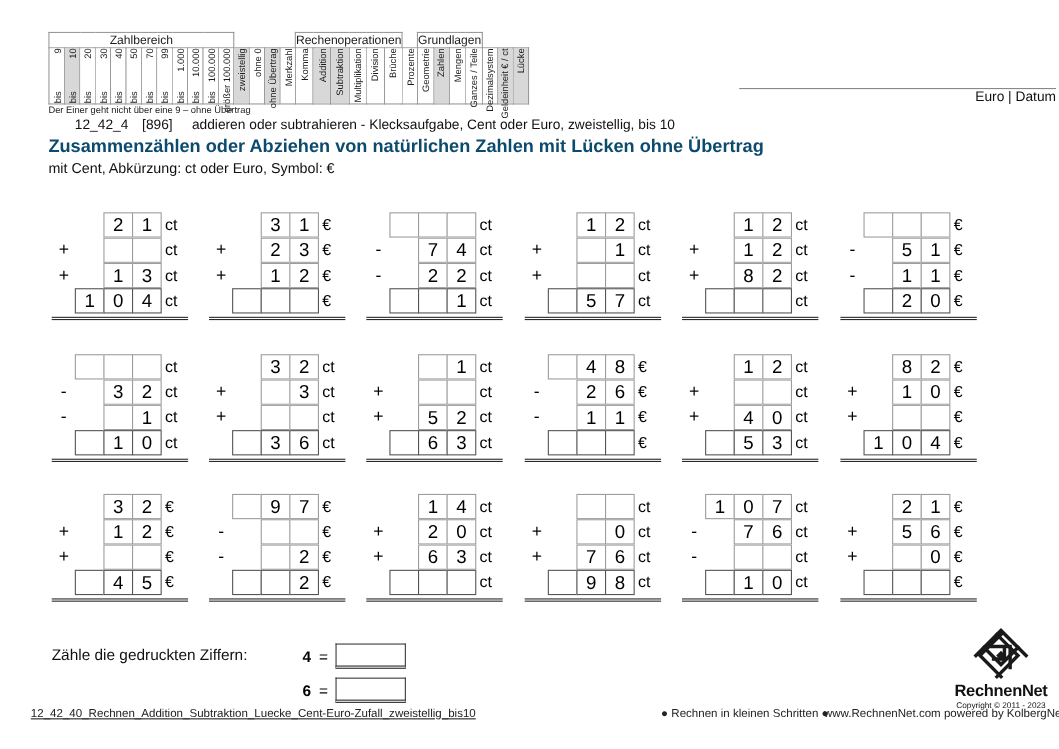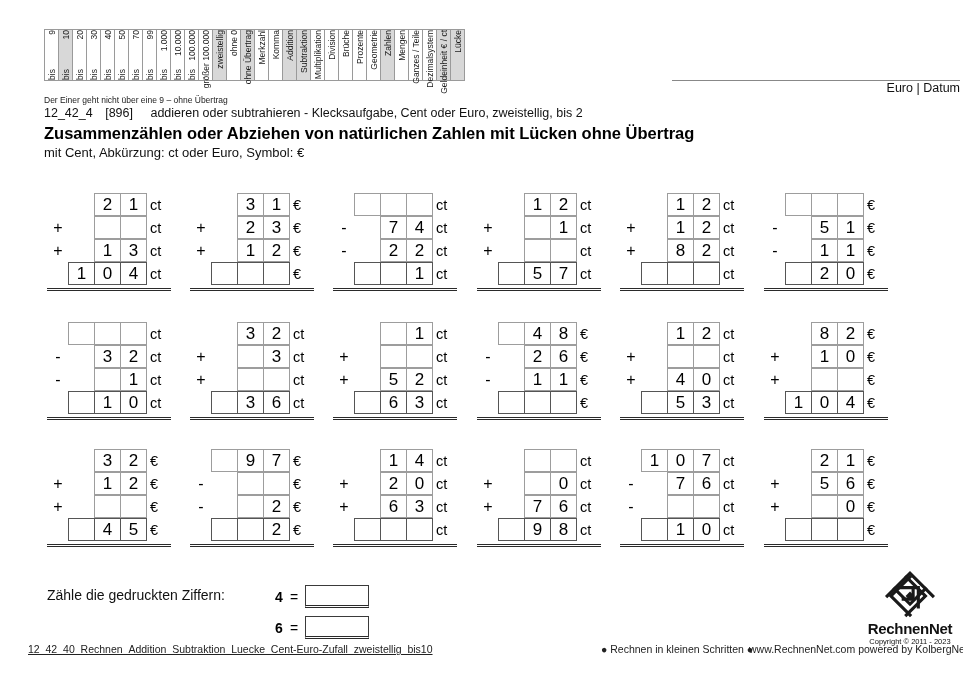--- a/index.html
+++ b/index.html
@@ -63,25 +63,25 @@
   #name-datum-label{
     position:absolute;left:672px;top:81px;width:288px;
     text-align:right;font-size:12.5px;color:#111;
   }
 
   
   #code-line{
     position:absolute;left:44px;top:106px;
     font-size:12.5px;color:#111;white-space:nowrap;
   }
-  #code-line .cd{margin-right:9px;}
+  #code-line .cd{margin-right:9px;margin-left:24px;}
   #code-line .br{margin-right:14px;}
   #main-title{
     position:absolute;left:44px;top:124px;
-    font-size:16.5px;font-weight:bold;color:#000000;white-space:nowrap;
+    font-size:16.5px;font-weight:bold;color:#0c4a6e;white-space:nowrap;
   }
   #sub-title{
     position:absolute;left:44px;top:145px;
     font-size:13px;color:#111;white-space:nowrap;
   }
 
   
   #problems{
     position:absolute;left:0;top:0;width:963px;height:681px;
   }
@@ -167,20 +167,28 @@
   #footer-right{
     position:absolute;left:749px;top:643px;font-size:10.5px;color:#222;white-space:nowrap;
   }
 </style>
 </head>
 <body>
 
 <div id="header-table">
   <table class="cls">
     <tbody>
+        <tr>
+          <td colspan="12" class="grp">Zahlbereich</td>
+          <td colspan="4" class="nb"></td>
+          <td colspan="6" class="grp">Rechenoperationen</td>
+          <td colspan="1" class="nb"></td>
+          <td colspan="4" class="grp">Grundlagen</td>
+          <td colspan="2" class="nb"></td>
+        </tr>
     <tr>
           <td class="vcell">
             <div class="vcellinner">
               <span>9</span>
               <span>bis</span>
             </div>
           </td>
           <td class="vcell shade">
             <div class="vcellinner">
               <span>10</span>
@@ -341,21 +349,21 @@
     </table>
 </div>
 <div class="subnote">Der Einer geht nicht über eine 9 – ohne Übertrag</div>
 
 <div id="name-datum-rule"></div>
 <div id="name-datum-label">Euro | Datum</div>
 
 <div id="code-line">
   <span class="cd">12_42_4</span>
   <span class="br">[896]</span>
-  <span>addieren oder subtrahieren - Klecksaufgabe, Cent oder Euro, zweistellig, bis 2</span>
+  <span>addieren oder subtrahieren - Klecksaufgabe, Cent oder Euro, zweistellig, bis 10</span>
 </div>
 <div id="main-title">Zusammenzählen oder Abziehen von natürlichen Zahlen mit Lücken ohne Übertrag</div>
 <div id="sub-title">mit Cent, Abkürzung: ct oder Euro, Symbol: €</div>
 
 <div id="problems">
     <div class="problem" style="left: 47px; top: 193px;">
       <div class="prow">
         <div class="op"></div>
         <div class="spacer"></div>
         <div class="cell">2</div>

